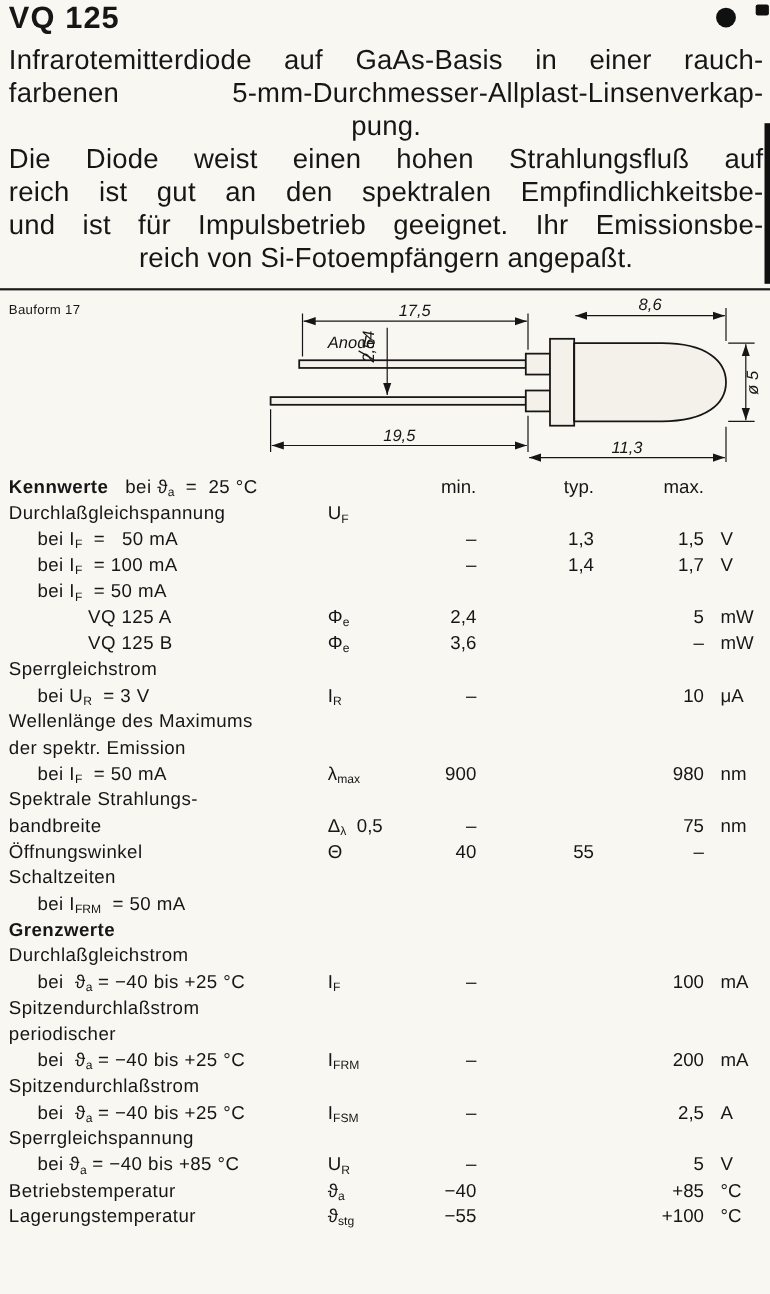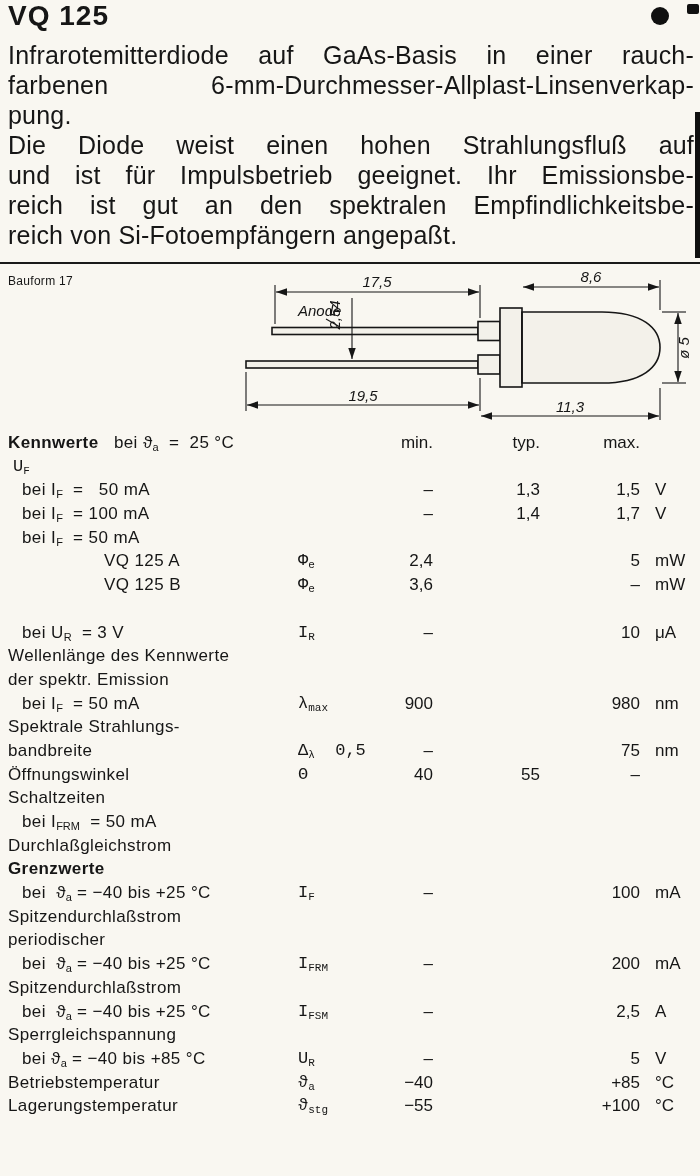--- a/index.html
+++ b/index.html
@@ -26,62 +26,62 @@
   }
   .edge-bar {
     position:absolute; left:695px; top:112px;
     width:5px; height:146px; background:#101010;
   }
   .desc {
     position:absolute; left:8px; top:40px; width:686px;
     font-size:25px; line-height:30px; letter-spacing:0.2px;
   }
   .jline { text-align:justify; text-align-last:justify; }
-  .lline { text-align:left; }
+  .lline { text-align:center; }
   .rule {
     position:absolute; left:0; top:262px;
     width:700px; height:2px; background:#1a1a1a;
   }
   .bauform {
     position:absolute; left:8px; top:274px;
     font-size:12px; letter-spacing:0.3px;
   }
   .drawing { position:absolute; left:230px; top:268px; }
 
   .spec-table { position:absolute; left:0; top:431px; width:700px; }
   .trow {
     display:grid;
     grid-template-columns:285px 100px 48px 107px 100px 60px;
     height:23.7px; line-height:23.7px;
     font-size:17px;
   }
   .c-label { white-space:pre; padding-left:8px; letter-spacing:0.4px; overflow:hidden; }
-  .c-label.ind1 { padding-left:22px; }
-  .c-label.ind2 { padding-left:104px; }
-  .c-sym  { padding-left:13px; white-space:pre;font-family:Liberation Mono, monospace; }
+  .c-label.ind1 { padding-left:34px; }
+  .c-label.ind2 { padding-left:80px; }
+  .c-sym  { padding-left:13px; white-space:pre; }
   .c-min, .c-typ, .c-max { text-align:right; }
   .c-unit { padding-left:15px; }
   sub { font-size:11px; line-height:0; vertical-align:-3px; letter-spacing:0; }
   .bold { font-weight:700;margin-top:47px; }
 </style>
 </head>
 <body>
 
 <h1 class="title">VQ 125</h1>
 <div class="dot"></div>
 <div class="corner-mark"></div>
 <div class="edge-bar"></div>
 
 <div class="desc">
   <div class="jline">Infrarotemitterdiode auf GaAs-Basis in einer rauch-</div>
-  <div class="jline">farbenen 6-mm-Durchmesser-Allplast-Linsenverkap-</div>
+  <div class="jline">farbenen 5-mm-Durchmesser-Allplast-Linsenverkap-</div>
   <div class="lline">pung.</div>
   <div class="jline">Die Diode weist einen hohen Strahlungsfluß auf</div>
+  <div class="jline">reich ist gut an den spektralen Empfindlichkeitsbe-</div>
   <div class="jline">und ist für Impulsbetrieb geeignet. Ihr Emissionsbe-</div>
-  <div class="jline">reich ist gut an den spektralen Empfindlichkeitsbe-</div>
   <div class="lline">reich von Si-Fotoempfängern angepaßt.</div>
 </div>
 
 <div class="rule"></div>
 
 <div class="bauform">Bauform 17</div>
 
 <svg class="drawing" width="470" height="168" viewBox="0 0 470 168">
   <defs>
     <marker id="ae" markerWidth="11" markerHeight="8" refX="10" refY="4" orient="auto">
@@ -140,20 +140,21 @@
 <div class="spec-table">
     <div class="trow thead">
       <div class="c-label"><span class="bold">Kennwerte</span><span>   bei ϑ</span><sub>a</sub><span>  =  25 °C</span></div>
       <div class="c-sym"></div>
       <div class="c-min">min.</div>
       <div class="c-typ">typ.</div>
       <div class="c-max">max.</div>
       <div class="c-unit"></div>
     </div>
     <div class="trow">
+      <div class="c-label"><span>Durchlaßgleichspannung</span></div>
       <div class="c-sym"><span>U</span><sub>F</sub></div>
       <div class="c-min"></div>
       <div class="c-typ"></div>
       <div class="c-max"></div>
       <div class="c-unit"></div>
     </div>
     <div class="trow">
       <div class="c-label ind1"><span>bei I</span><sub>F</sub><span>  =   50 mA</span></div>
       <div class="c-sym"></div>
       <div class="c-min">–</div>
@@ -187,36 +188,37 @@
     </div>
     <div class="trow">
       <div class="c-label ind2"><span>VQ 125 B</span></div>
       <div class="c-sym"><span>Φ</span><sub>e</sub></div>
       <div class="c-min">3,6</div>
       <div class="c-typ"></div>
       <div class="c-max">–</div>
       <div class="c-unit">mW</div>
     </div>
     <div class="trow">
+      <div class="c-label"><span>Sperrgleichstrom</span></div>
       <div class="c-sym"></div>
       <div class="c-min"></div>
       <div class="c-typ"></div>
       <div class="c-max"></div>
       <div class="c-unit"></div>
     </div>
     <div class="trow">
       <div class="c-label ind1"><span>bei U</span><sub>R</sub><span>  = 3 V</span></div>
       <div class="c-sym"><span>I</span><sub>R</sub></div>
       <div class="c-min">–</div>
       <div class="c-typ"></div>
       <div class="c-max">10</div>
       <div class="c-unit">μA</div>
     </div>
     <div class="trow">
-      <div class="c-label"><span>Wellenlänge des Kennwerte</span></div>
+      <div class="c-label"><span>Wellenlänge des Maximums</span></div>
       <div class="c-sym"></div>
       <div class="c-min"></div>
       <div class="c-typ"></div>
       <div class="c-max"></div>
       <div class="c-unit"></div>
     </div>
     <div class="trow">
       <div class="c-label"><span>der spektr. Emission</span></div>
       <div class="c-sym"></div>
       <div class="c-min"></div>
@@ -266,29 +268,29 @@
     </div>
     <div class="trow">
       <div class="c-label ind1"><span>bei I</span><sub>FRM</sub><span>  = 50 mA</span></div>
       <div class="c-sym"></div>
       <div class="c-min"></div>
       <div class="c-typ"></div>
       <div class="c-max"></div>
       <div class="c-unit"></div>
     </div>
     <div class="trow">
+      <div class="c-label"><span class="bold">Grenzwerte</span></div>
+      <div class="c-sym"></div>
+      <div class="c-min"></div>
+      <div class="c-typ"></div>
+      <div class="c-max"></div>
+      <div class="c-unit"></div>
+    </div>
+    <div class="trow">
       <div class="c-label"><span>Durchlaßgleichstrom</span></div>
-      <div class="c-sym"></div>
-      <div class="c-min"></div>
-      <div class="c-typ"></div>
-      <div class="c-max"></div>
-      <div class="c-unit"></div>
-    </div>
-    <div class="trow">
-      <div class="c-label"><span class="bold">Grenzwerte</span></div>
       <div class="c-sym"></div>
       <div class="c-min"></div>
       <div class="c-typ"></div>
       <div class="c-max"></div>
       <div class="c-unit"></div>
     </div>
     <div class="trow">
       <div class="c-label ind1"><span>bei  ϑ</span><sub>a</sub><span> = −40 bis +25 °C</span></div>
       <div class="c-sym"><span>I</span><sub>F</sub></div>
       <div class="c-min">–</div>

